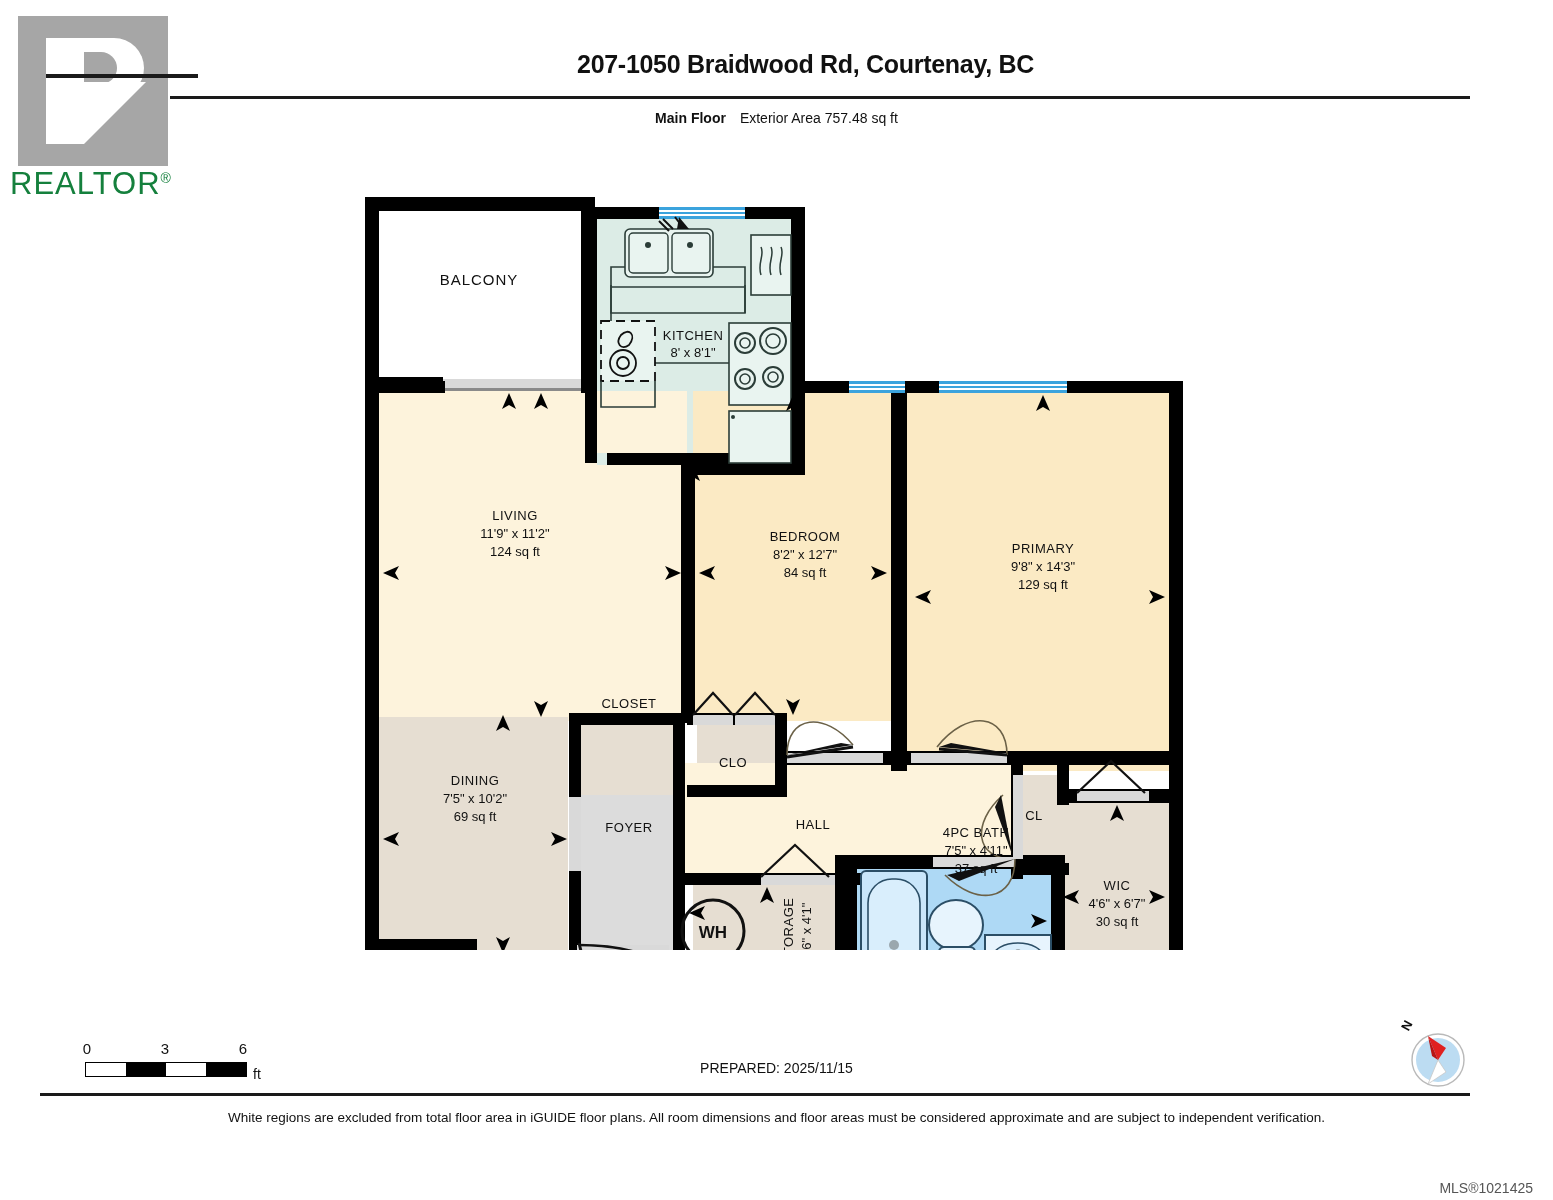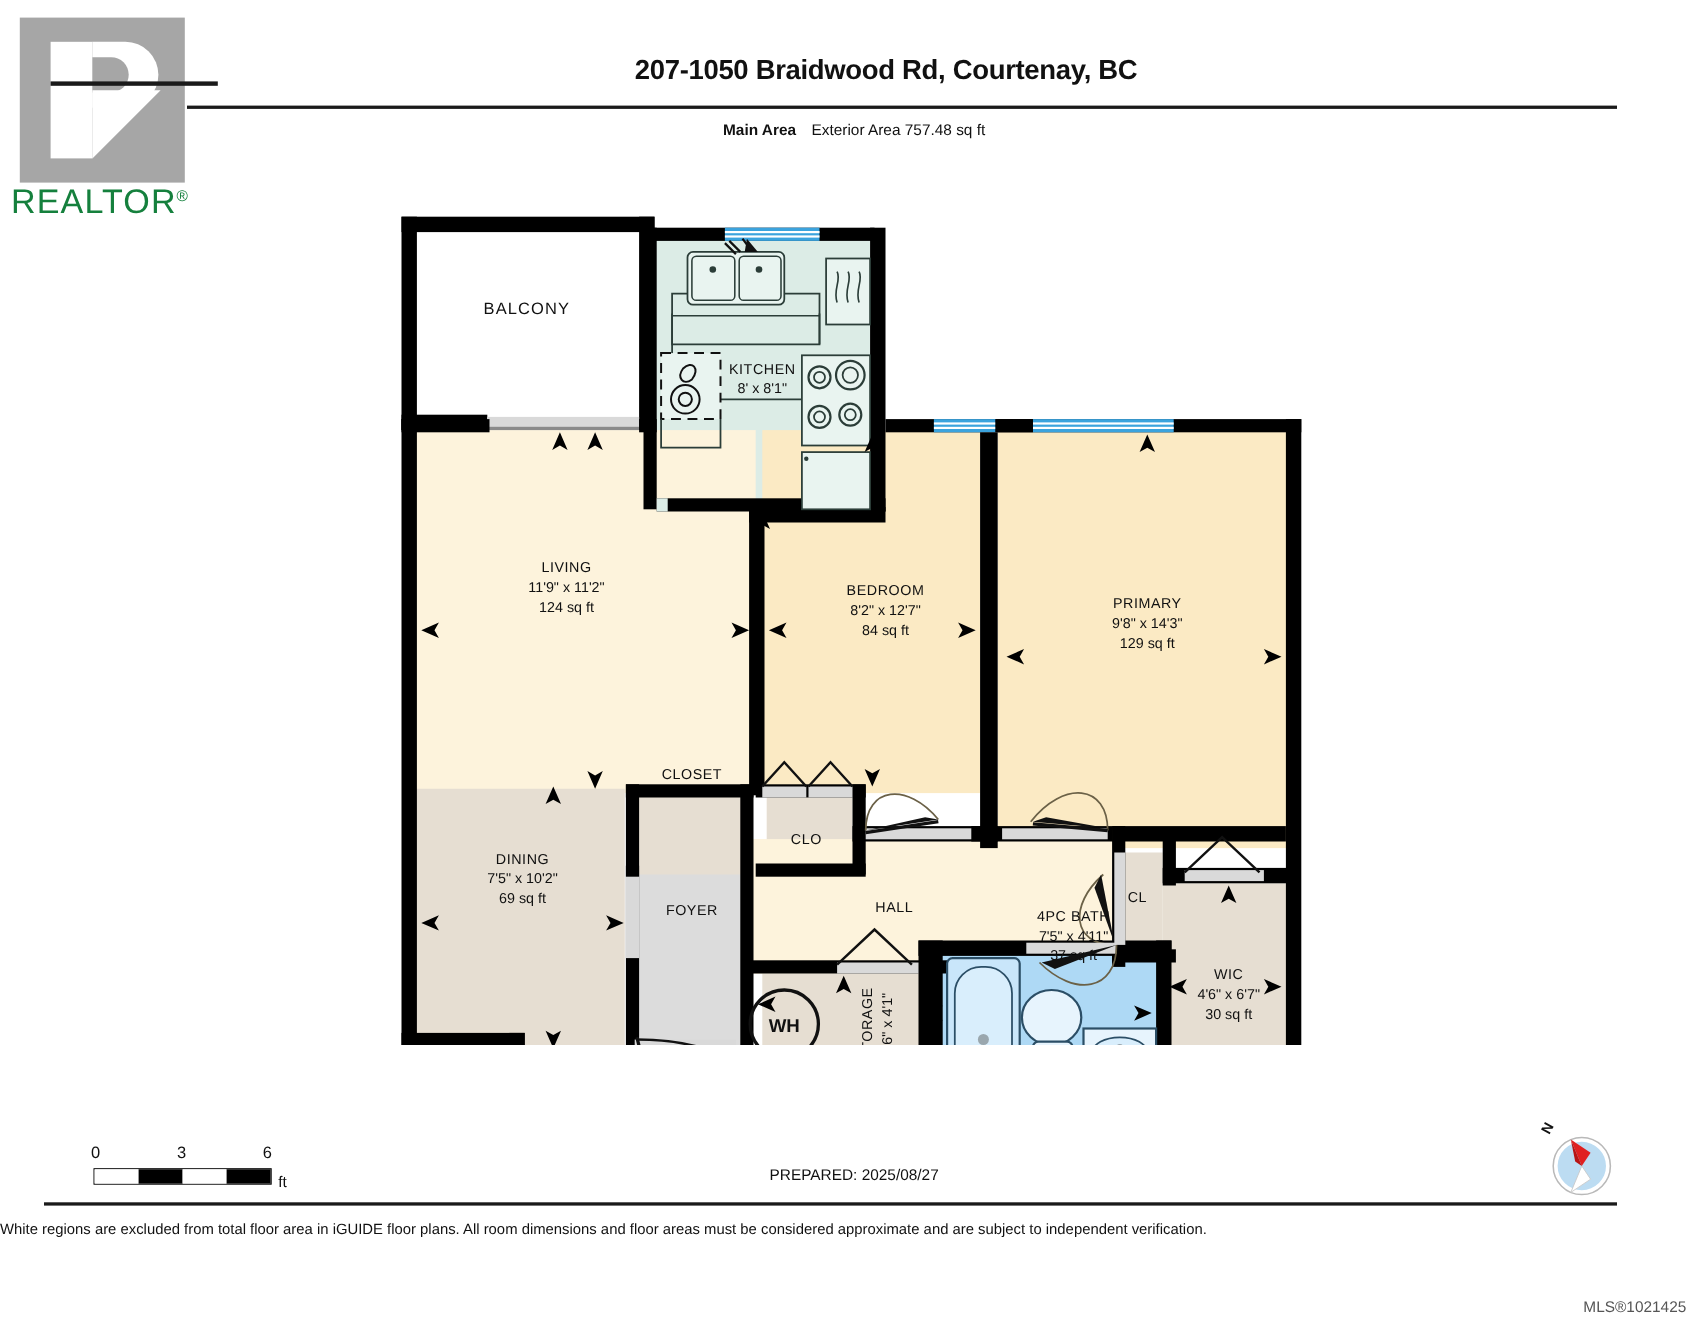--- a/index.html
+++ b/index.html
@@ -47,40 +47,40 @@
   
   #prepared{position:absolute;left:0;top:1060px;width:1553px;text-align:center;font-size:14px;}
 
   
   #compass{position:absolute;left:1398px;top:1022px;width:72px;height:72px;}
   #compass .n-label{position:absolute;left:4px;top:-4px;font-size:13px;font-weight:bold;
       transform:rotate(-62deg);transform-origin:center;}
 
   
   #footer-rule{position:absolute;left:40px;top:1093px;width:1430px;height:3px;background:#1a1a1a;}
-  #disclaimer{position:absolute;left:0;top:1110px;width:1553px;font-size:13.5px;}
+  #disclaimer{position:absolute;left:0;top:1110px;width:1553px;text-align:center;font-size:13.5px;}
   #mls{position:absolute;right:20px;bottom:4px;font-size:14px;color:#555;}
 </style>
 </head>
 <body>
 
 <div id="realtor-logo">
   <div class="rl-square"></div>
   <div class="rl-stem"></div>
   <div class="rl-bowl-outer"></div>
   <div class="rl-bowl-inner"></div>
   <div class="rl-leg"></div>
   <div class="rl-bar"></div>
   <div class="rl-text"><span>REALTOR</span><span class="rl-reg">®</span></div>
 </div>
 
 <div id="page-title">207-1050 Braidwood Rd, Courtenay, BC</div>
 <div id="header-rule"></div>
 <div id="floor-caption">
-  <span class="fc-label">Main Area</span><span class="fc-area">Exterior Area 757.48 sq ft</span>
+  <span class="fc-label">Main Floor</span><span class="fc-area">Exterior Area 757.48 sq ft</span>
 </div>
 
 <div id="floorplan">
 <svg width="840" height="755" viewBox="0 0 840 755" xmlns="http://www.w3.org/2000/svg">
   <defs>
     <g id="arrow-up">
           <path d="M0,0 L5,11 L0,8 L-5,11 Z" fill="#000"></path>
         </g>
   </defs>
 
@@ -372,21 +372,21 @@
   </div>
   <div class="sb-bar">
     <div class="sb-seg w"></div>
     <div class="sb-seg b"></div>
     <div class="sb-seg w"></div>
     <div class="sb-seg b"></div>
   </div>
   <div class="sb-unit">ft</div>
 </div>
 
-<div id="prepared">PREPARED: 2025/08/27</div>
+<div id="prepared">PREPARED: 2025/11/15</div>
 
 <div id="compass">
   <div class="n-label">N</div>
   <svg width="72" height="72" viewBox="0 0 72 72">
     <circle cx="40" cy="38" r="26" fill="#ffffff" stroke="#b9b9b9" stroke-width="1.4"></circle>
     <circle cx="40" cy="38" r="22" fill="#bcdcf2"></circle>
     <polygon points="40,38 30,62 48,50" fill="#ffffff" stroke="#c8c8c8" stroke-width="0.8"></polygon>
     <polygon points="40,38 30,14 48,26" fill="#e02020"></polygon>
     <polygon points="40,38 30,14 34,34" fill="#b81414"></polygon>
   </svg>

